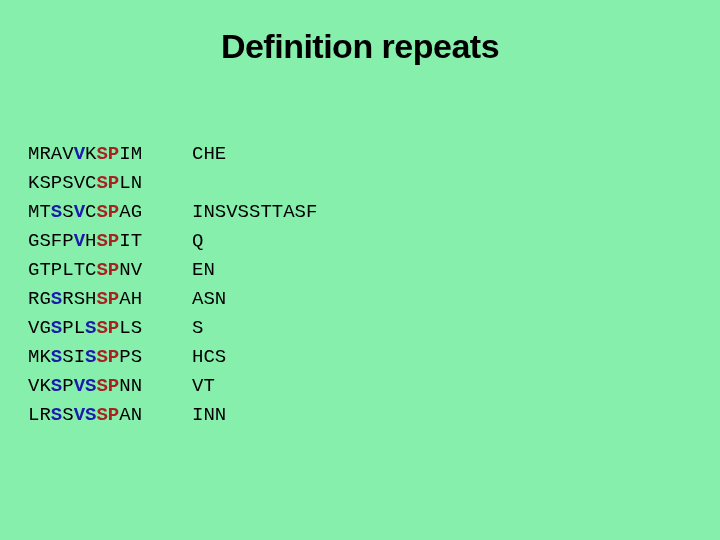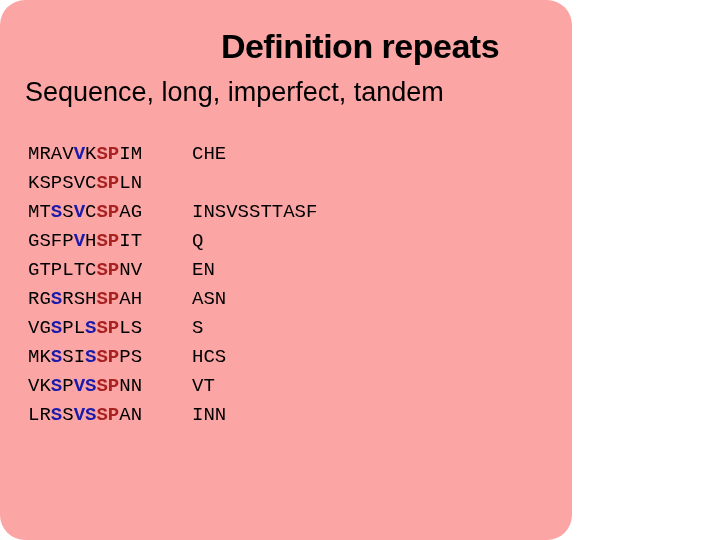--- a/index.html
+++ b/index.html
@@ -10,24 +10,23 @@
   body {
     width: 720px;
     height: 540px;
     overflow: hidden;
     font-family: "Liberation Sans", sans-serif;
     -webkit-font-smoothing: none;
   }
 
   .slide {
     position: relative;
-    width: 572px;
+    width: 720px;
     height: 540px;
-    background: #fca5a5;
-    border-radius: 25px;
+    background: #86efac;
   }
 
   .slide-title {
     position: absolute;
     left: 0;
     top: 26px;
     width: 720px;
     text-align: center;
     font-family: "Liberation Sans", sans-serif;
     font-weight: bold;
@@ -79,17 +78,16 @@
   .res-blue   { color: #1b1bab; font-weight: bold; }
   .res-red    { color: #a82222; font-weight: bold; }
 </style>
 </head>
 <body>
 
 <div class="slide">
 
   <div class="slide-title">Definition repeats</div>
 
-  <div class="slide-subtitle">Sequence, long, imperfect, tandem</div>
 
   <div class="sequence-block" id="sequence-block"><div class="seq-line"><span class="seq-col-a"><span class="res-plain">M</span><span class="res-plain">R</span><span class="res-plain">A</span><span class="res-plain">V</span><span class="res-blue">V</span><span class="res-plain">K</span><span class="res-red">S</span><span class="res-red">P</span><span class="res-plain">I</span><span class="res-plain">M</span></span><span class="seq-col-b res-plain">CHE</span></div><div class="seq-line"><span class="seq-col-a"><span class="res-plain">K</span><span class="res-plain">S</span><span class="res-plain">P</span><span class="res-plain">S</span><span class="res-plain">V</span><span class="res-plain">C</span><span class="res-red">S</span><span class="res-red">P</span><span class="res-plain">L</span><span class="res-plain">N</span></span><span class="seq-col-b res-plain"></span></div><div class="seq-line"><span class="seq-col-a"><span class="res-plain">M</span><span class="res-plain">T</span><span class="res-blue">S</span><span class="res-plain">S</span><span class="res-blue">V</span><span class="res-plain">C</span><span class="res-red">S</span><span class="res-red">P</span><span class="res-plain">A</span><span class="res-plain">G</span></span><span class="seq-col-b res-plain">INSVSSTTASF</span></div><div class="seq-line"><span class="seq-col-a"><span class="res-plain">G</span><span class="res-plain">S</span><span class="res-plain">F</span><span class="res-plain">P</span><span class="res-blue">V</span><span class="res-plain">H</span><span class="res-red">S</span><span class="res-red">P</span><span class="res-plain">I</span><span class="res-plain">T</span></span><span class="seq-col-b res-plain">Q</span></div><div class="seq-line"><span class="seq-col-a"><span class="res-plain">G</span><span class="res-plain">T</span><span class="res-plain">P</span><span class="res-plain">L</span><span class="res-plain">T</span><span class="res-plain">C</span><span class="res-red">S</span><span class="res-red">P</span><span class="res-plain">N</span><span class="res-plain">V</span></span><span class="seq-col-b res-plain">EN</span></div><div class="seq-line"><span class="seq-col-a"><span class="res-plain">R</span><span class="res-plain">G</span><span class="res-blue">S</span><span class="res-plain">R</span><span class="res-plain">S</span><span class="res-plain">H</span><span class="res-red">S</span><span class="res-red">P</span><span class="res-plain">A</span><span class="res-plain">H</span></span><span class="seq-col-b res-plain">ASN</span></div><div class="seq-line"><span class="seq-col-a"><span class="res-plain">V</span><span class="res-plain">G</span><span class="res-blue">S</span><span class="res-plain">P</span><span class="res-plain">L</span><span class="res-blue">S</span><span class="res-red">S</span><span class="res-red">P</span><span class="res-plain">L</span><span class="res-plain">S</span></span><span class="seq-col-b res-plain">S</span></div><div class="seq-line"><span class="seq-col-a"><span class="res-plain">M</span><span class="res-plain">K</span><span class="res-blue">S</span><span class="res-plain">S</span><span class="res-plain">I</span><span class="res-blue">S</span><span class="res-red">S</span><span class="res-red">P</span><span class="res-plain">P</span><span class="res-plain">S</span></span><span class="seq-col-b res-plain">HCS</span></div><div class="seq-line"><span class="seq-col-a"><span class="res-plain">V</span><span class="res-plain">K</span><span class="res-blue">S</span><span class="res-plain">P</span><span class="res-blue">V</span><span class="res-blue">S</span><span class="res-red">S</span><span class="res-red">P</span><span class="res-plain">N</span><span class="res-plain">N</span></span><span class="seq-col-b res-plain">VT</span></div><div class="seq-line"><span class="seq-col-a"><span class="res-plain">L</span><span class="res-plain">R</span><span class="res-blue">S</span><span class="res-plain">S</span><span class="res-blue">V</span><span class="res-blue">S</span><span class="res-red">S</span><span class="res-red">P</span><span class="res-plain">A</span><span class="res-plain">N</span></span><span class="seq-col-b res-plain">INN</span></div></div>
 
 </div>
 
 </body></html>

